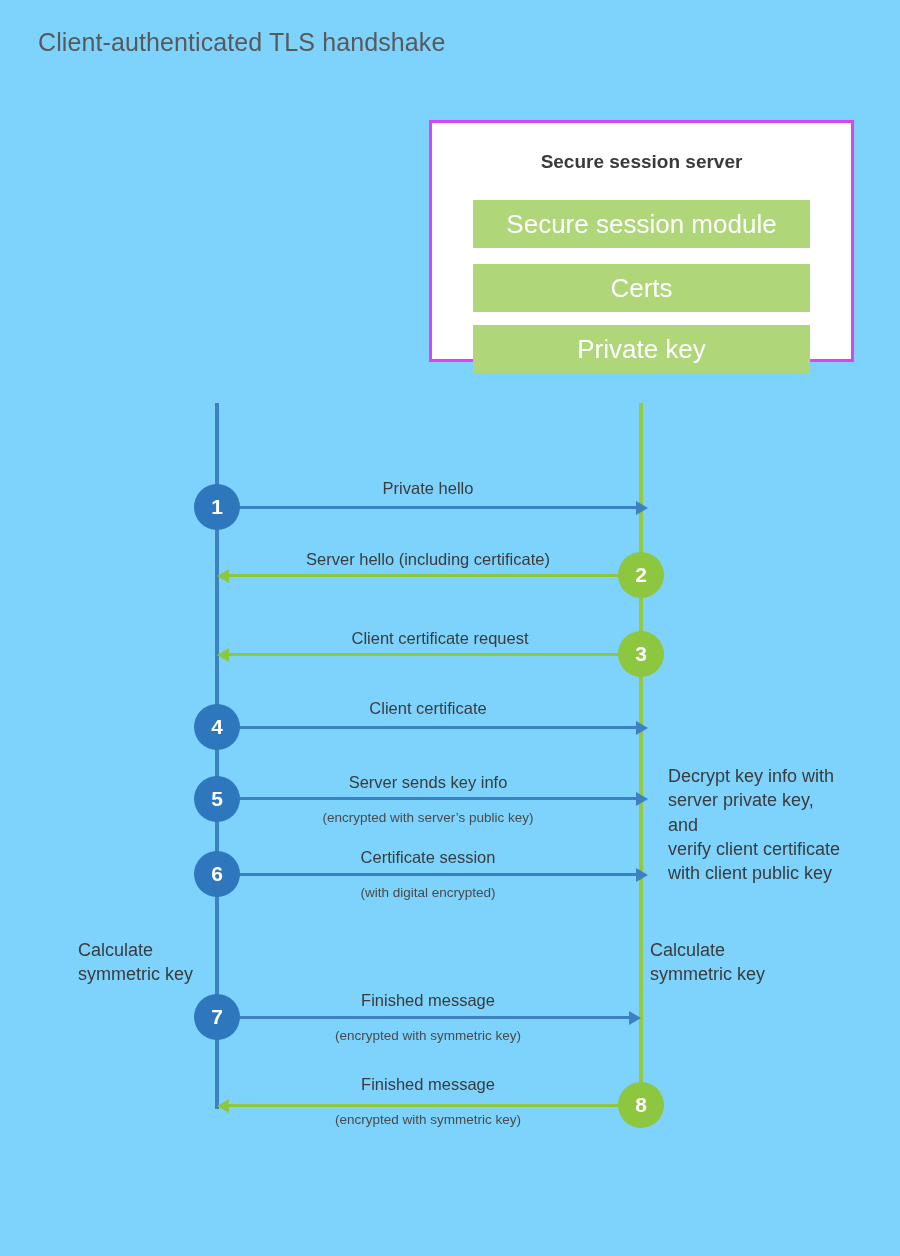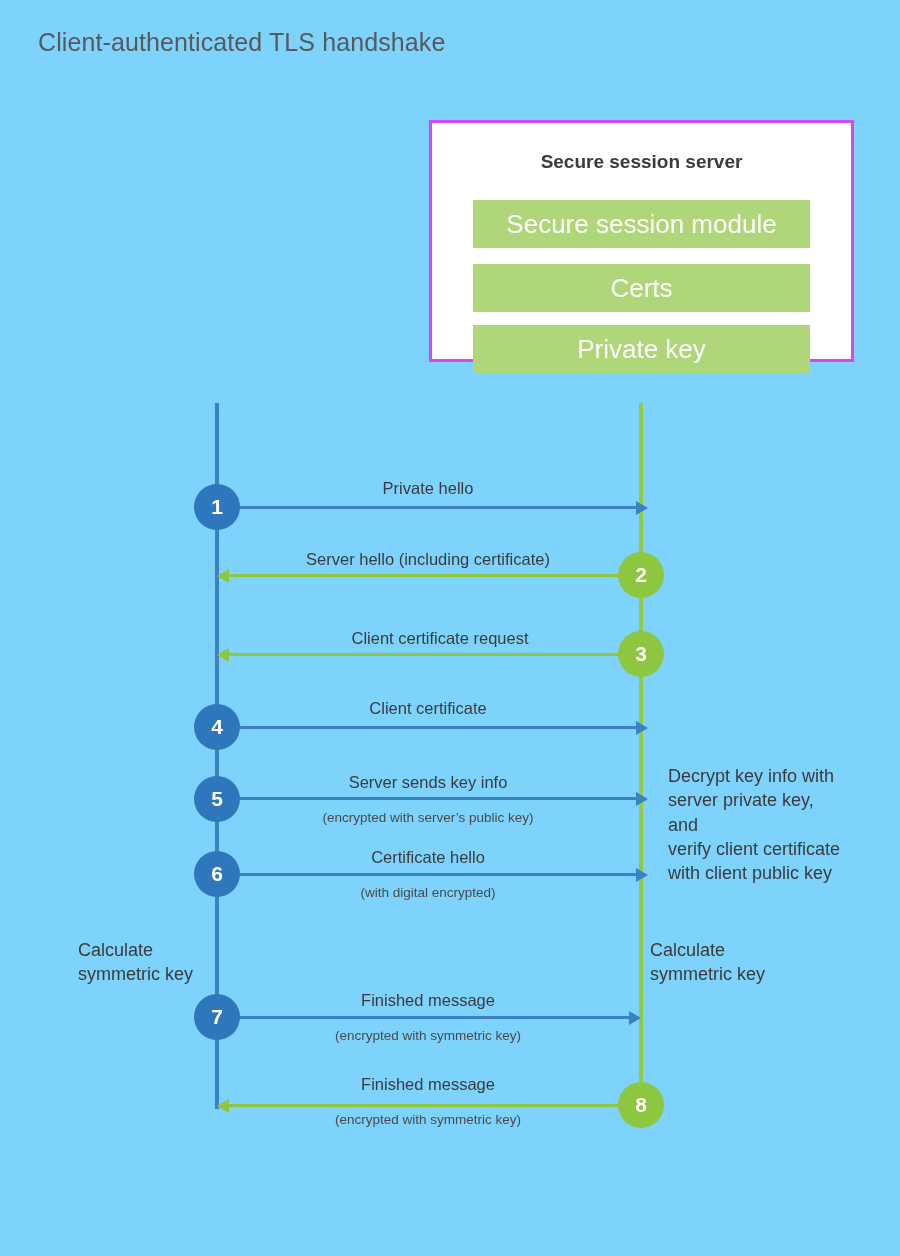--- a/index.html
+++ b/index.html
@@ -245,21 +245,21 @@
   </div>
   <div class="msg-label" style="left:428px; top:773px;">Server sends key info</div>
   <div class="msg-sub" style="left:428px; top:810px;">(encrypted with server’s public key)</div>
 
   <div class="arrow blue to-right" style="left:217px; top:873px; width:420px;">
     <span class="head"></span>
   </div>
   <div class="step-circle blue" style="left:194px; top:851px;">
     <span>6</span>
   </div>
-  <div class="msg-label" style="left:428px; top:848px;">Certificate hello</div>
+  <div class="msg-label" style="left:428px; top:848px;">Certificate session</div>
   <div class="msg-sub" style="left:428px; top:885px;">(with digital encrypted)</div>
 
   <div class="arrow blue to-right" style="left:217px; top:1016px; width:413px;">
     <span class="head"></span>
   </div>
   <div class="step-circle blue" style="left:194px; top:994px;">
     <span>7</span>
   </div>
   <div class="msg-label" style="left:428px; top:991px;">Finished message</div>
   <div class="msg-sub" style="left:428px; top:1028px;">(encrypted with symmetric key)</div>

